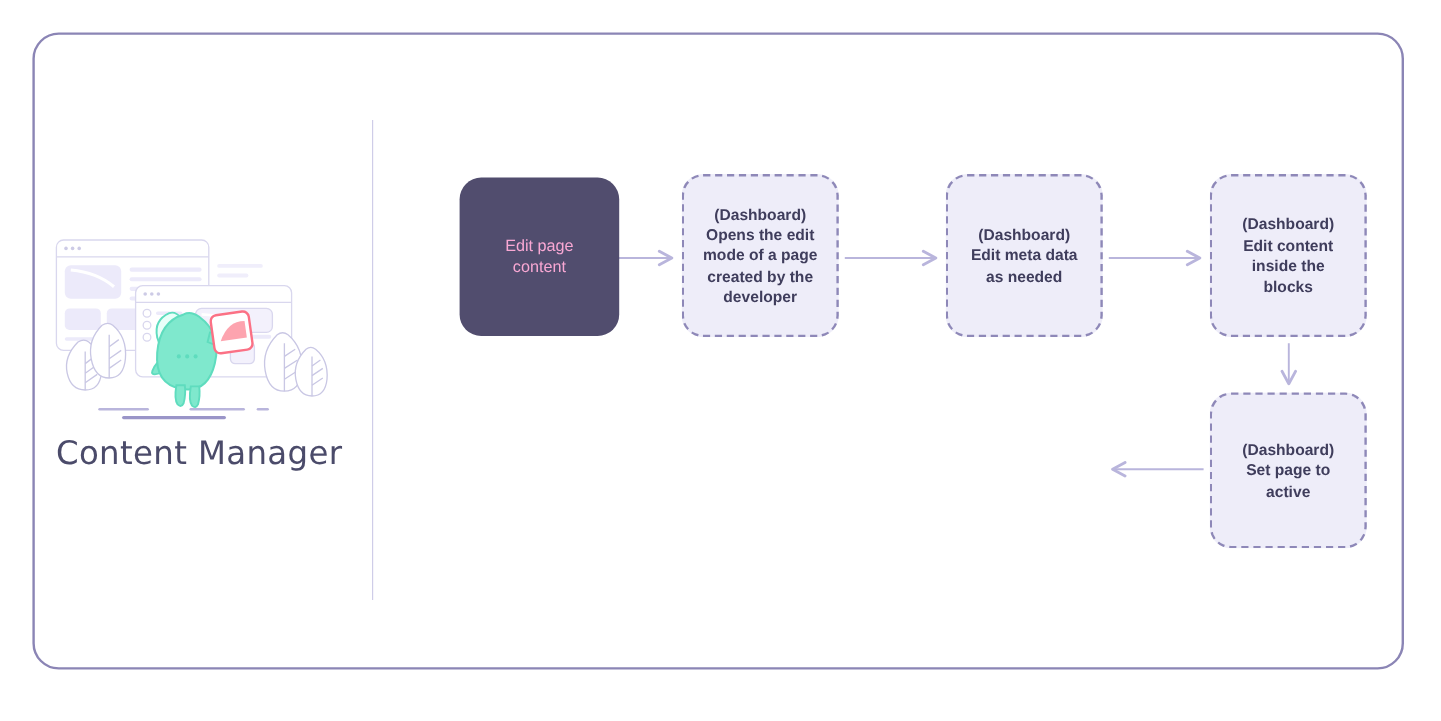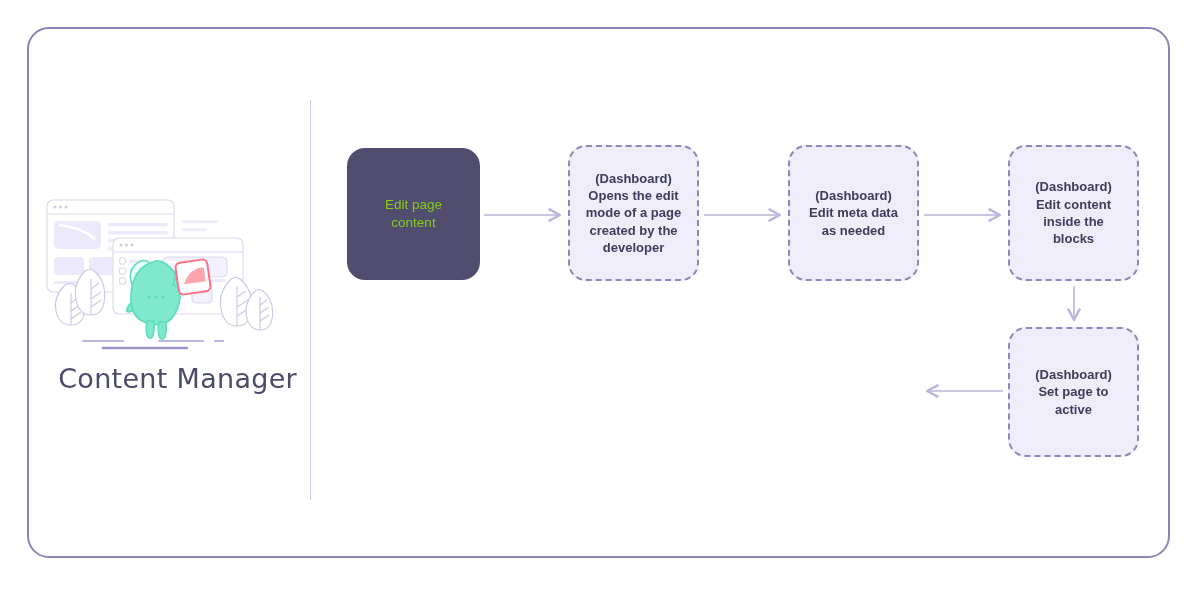--- a/index.html
+++ b/index.html
@@ -56,21 +56,21 @@
     left: 0;
     top: 0;
     width: 262px;
     height: 170px;
   }
   #panel-title {
     position: absolute;
     left: 0;
     top: 178px;
     width: 262px;
-    text-align: right;
+    text-align: center;
     font-size: 27px;
     color: #4b4b6a;
     letter-spacing: 0.3px;
     font-family: "DejaVu Sans", sans-serif;
     font-weight: 400;
     white-space: nowrap;
   }
 
   
   #flow {
@@ -86,24 +86,25 @@
     box-sizing: border-box;
     display: flex;
     align-items: center;
     justify-content: center;
     text-align: center;
     pointer-events: auto;
   }
   .node-solid {
     background: #514d6e;
     border-radius: 18px;
-    color: #84cc16;
+    color: #f9a8d4;
     font-size: 13.5px;
     line-height: 1.32;
     font-weight: 400;
+    margin-left: 36px;
   }
   .node-dashed {
     background: #eeedf9;
     border: 2px dashed #8e88b8;
     border-radius: 18px;
     color: #3f3d5c;
     font-size: 13px;
     line-height: 1.33;
     font-weight: 600;
   }

